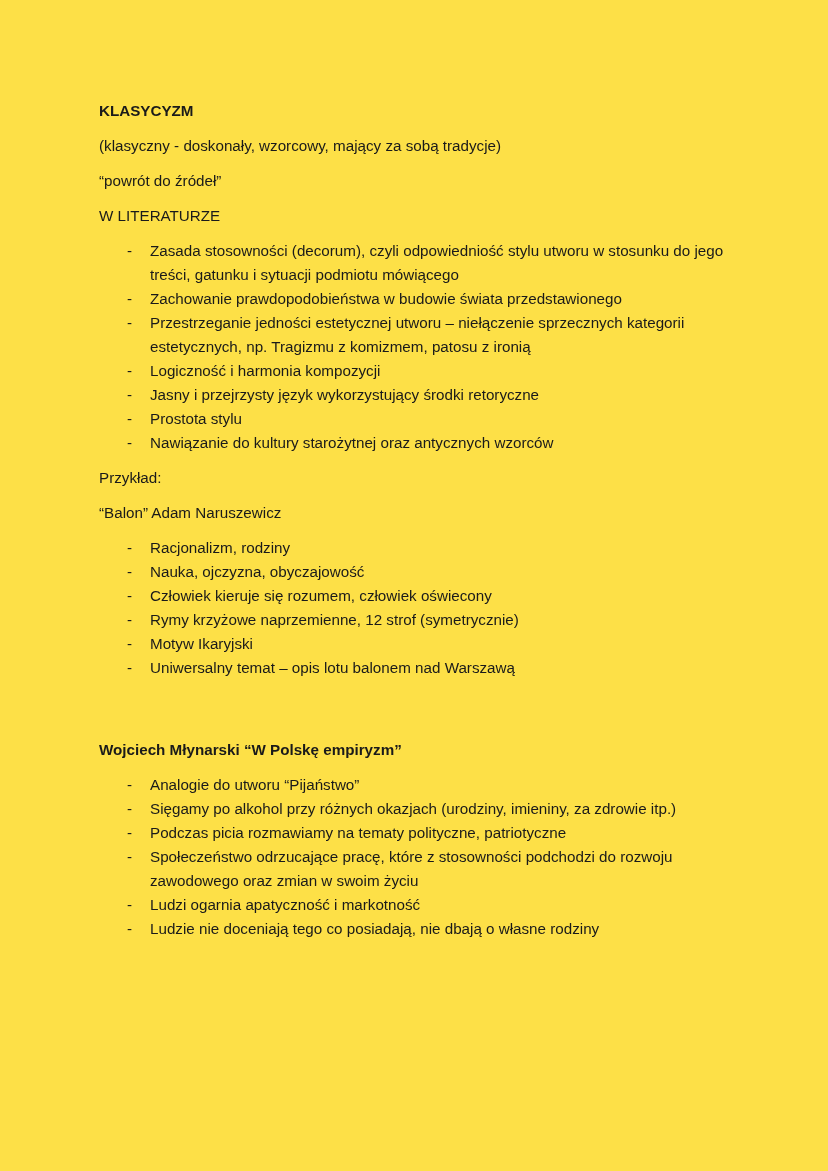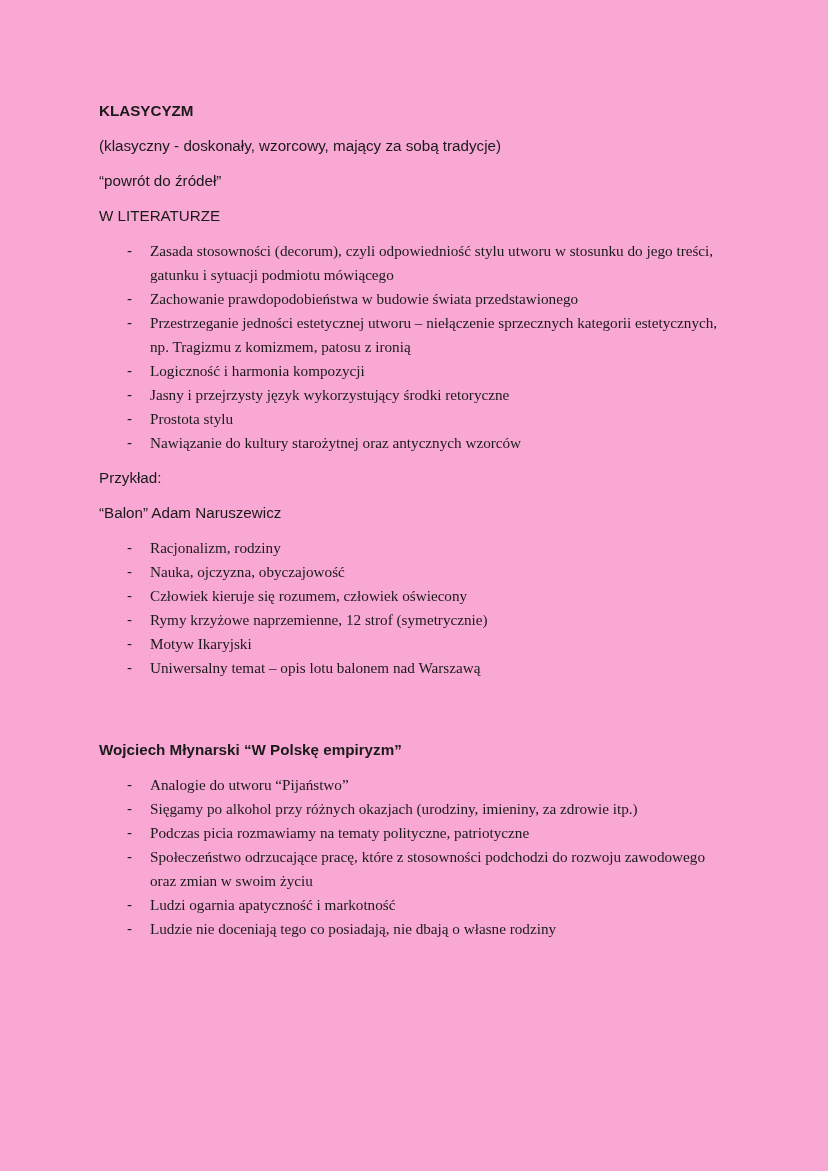--- a/index.html
+++ b/index.html
@@ -14,21 +14,21 @@
     font-family: "Liberation Sans", "DejaVu Sans", sans-serif;
     color: #1a1a1a;
     -webkit-font-smoothing: antialiased;
     overflow: hidden;
   }
 
   .page {
     position: relative;
     width: 828px;
     height: 1171px;
-    background: #f9a8d4;
+    background: #fde047;
     box-sizing: border-box;
     padding: 99px 102px 0 99px;
   }
 
   .doc-body {
     width: 627px;
     font-size: 15.2px;
     line-height: 24px;
   }
 
@@ -60,21 +60,20 @@
   }
   .bullets li .dash {
     position: absolute;
     left: 28px;
     top: 0;
     width: 12px;
     text-align: left;
   }
   .bullets li .btext {
     display: block;
-    font-family: Liberation Serif, serif;
   }
 
   
   .bullets.tight-top {
     margin-top: 1px;
   }
   .bullets.gap-top {
     margin-top: 6px;
   }
 </style>

